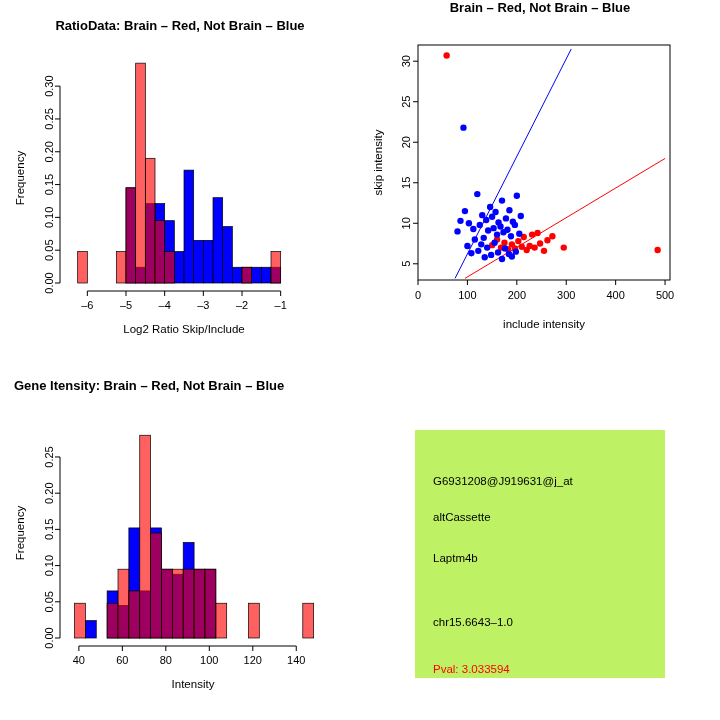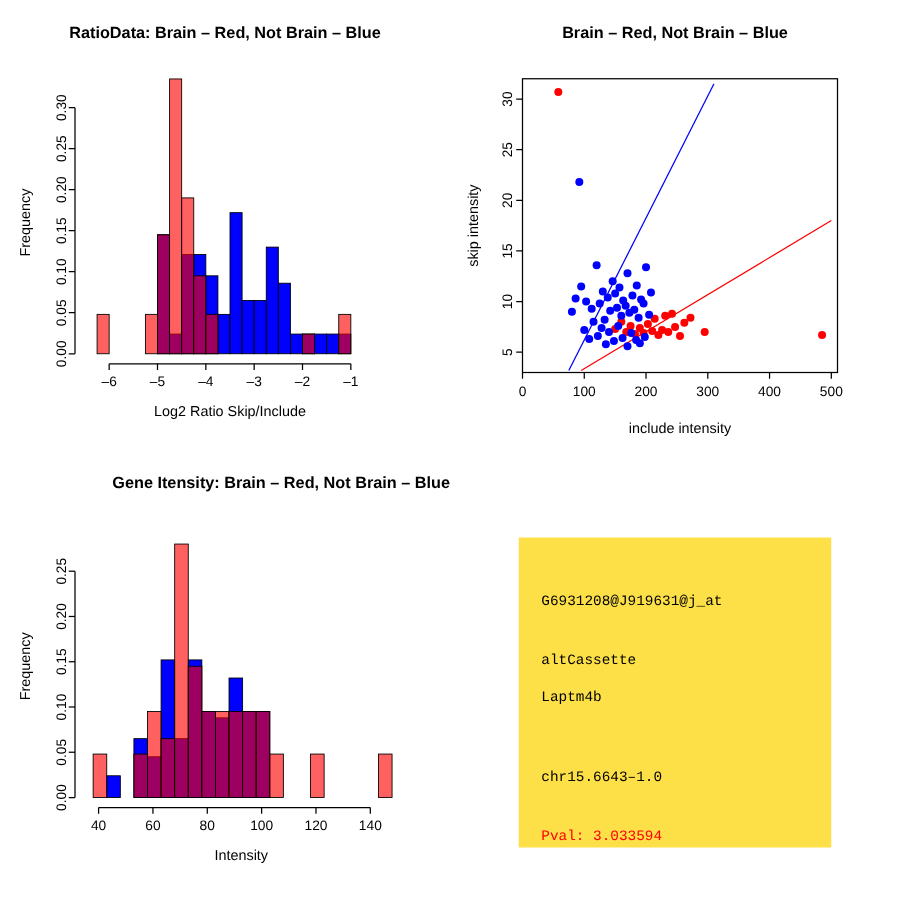--- a/index.html
+++ b/index.html
@@ -25,23 +25,22 @@
     white-space: nowrap;
   }
   svg { display: block; }
   text {
     font-family: "Liberation Sans", sans-serif;
     fill: #000000;
   }
   .tick-label { font-size: 11px; }
   .axis-title { font-size: 11.5px; }
   .info-box {
-    background: #fde047;
+    background: #bef264;
     position: absolute;
-    font-family: Liberation Mono, monospace;
   }
   .info-line {
     font-size: 11.5px;
     color: #000000;
     position: absolute;
     white-space: nowrap;
   }
   .info-line.pval { color: #ff0000; }
 </style>
 </head>
@@ -106,21 +105,21 @@
         <text x="242" y="276" class="tick-label" text-anchor="middle">–2</text>
         <line x1="280.66666666666663" y1="258" x2="280.66666666666663" y2="263" stroke="#000" stroke-width="1"></line>
         <text x="280.66666666666663" y="276" class="tick-label" text-anchor="middle">–1</text>
       </g>
       <text x="184" y="300" class="axis-title" text-anchor="middle">Log2 Ratio Skip/Include</text>
       <text x="24" y="145" class="axis-title" text-anchor="middle" transform="rotate(-90 24 145)">Frequency</text>
     </svg>
 </div>
 
 <div class="panel" style="left:360px; top:0; width:360px; height:360px;">
-  <div class="panel-title" style="margin-top:18px;">Brain – Red, Not Brain – Blue</div>
+  <div class="panel-title" style="">Brain – Red, Not Brain – Blue</div>
   <svg id="svg-scatter" width="360" height="330">
       <rect x="58" y="30" width="252" height="235" fill="none" stroke="#000" stroke-width="1"></rect>
       <defs>
         <clipPath id="svg-scatter-clip">
           <rect x="58" y="30" width="252" height="235"></rect>
         </clipPath>
       </defs>
       <g clip-path="url(#svg-scatter-clip)">
         <line x1="95.05882352941177" y1="263.37931034482756" x2="211.17647058823528" y2="34.051724137931046" stroke="#0000ff" stroke-width="1"></line>
         <line x1="104.94117647058823" y1="263.37931034482756" x2="305.05882352941177" y2="143.44827586206895" stroke="#ff0000" stroke-width="1"></line>
@@ -217,21 +216,21 @@
         <text x="47" y="86.7241379310345" class="tick-label" text-anchor="middle" dominant-baseline="middle" transform="rotate(-90 47 86.7241379310345)">25</text>
         <line x1="58" y1="46.20689655172416" x2="53" y2="46.20689655172416" stroke="#000" stroke-width="1"></line>
         <text x="47" y="46.20689655172416" class="tick-label" text-anchor="middle" dominant-baseline="middle" transform="rotate(-90 47 46.20689655172416)">30</text>
       </g>
       <text x="184" y="313" class="axis-title" text-anchor="middle">include intensity</text>
       <text x="22" y="147.5" class="axis-title" text-anchor="middle" transform="rotate(-90 22 147.5)">skip intensity</text>
     </svg>
 </div>
 
 <div class="panel" style="left:0; top:368px; width:360px; height:352px;">
-  <div class="panel-title" style="margin-top:10px; text-align:right; padding-left:14px;">Gene Itensity: Brain – Red, Not Brain – Blue</div>
+  <div class="panel-title" style="margin-top:10px; text-align:left; padding-left:14px;">Gene Itensity: Brain – Red, Not Brain – Blue</div>
   <svg id="svg-hist-intensity" width="360" height="325">
       <g>
         <rect x="85.3913043478261" y="227.6206896551724" width="10.869565217391298" height="17.379310344827587" fill="#0000ff" fill-opacity="1" stroke="#000000" stroke-width="0.7"></rect>
         <rect x="107.13043478260869" y="197.9310344827586" width="10.869565217391312" height="47.068965517241395" fill="#0000ff" fill-opacity="1" stroke="#000000" stroke-width="0.7"></rect>
         <rect x="118" y="212.41379310344828" width="10.869565217391312" height="32.586206896551715" fill="#0000ff" fill-opacity="1" stroke="#000000" stroke-width="0.7"></rect>
         <rect x="128.8695652173913" y="134.9310344827586" width="10.869565217391312" height="110.0689655172414" fill="#0000ff" fill-opacity="1" stroke="#000000" stroke-width="0.7"></rect>
         <rect x="139.73913043478262" y="197.9310344827586" width="10.869565217391283" height="47.068965517241395" fill="#0000ff" fill-opacity="1" stroke="#000000" stroke-width="0.7"></rect>
         <rect x="150.6086956521739" y="134.9310344827586" width="10.869565217391312" height="110.0689655172414" fill="#0000ff" fill-opacity="1" stroke="#000000" stroke-width="0.7"></rect>
         <rect x="161.47826086956522" y="176.20689655172413" width="10.869565217391283" height="68.79310344827587" fill="#0000ff" fill-opacity="1" stroke="#000000" stroke-width="0.7"></rect>
         <rect x="172.3478260869565" y="181.27586206896552" width="10.869565217391312" height="63.72413793103448" fill="#0000ff" fill-opacity="1" stroke="#000000" stroke-width="0.7"></rect>
@@ -282,18 +281,18 @@
         <text x="296.2608695652174" y="271" class="tick-label" text-anchor="middle">140</text>
       </g>
       <text x="193" y="295" class="axis-title" text-anchor="middle">Intensity</text>
       <text x="24" y="140" class="axis-title" text-anchor="middle" transform="rotate(-90 24 140)">Frequency</text>
     </svg>
 </div>
 
 <div class="panel" style="left:360px; top:368px; width:360px; height:352px;">
   <div class="info-box" style="left:55px; top:62px; width:250px; height:248px;">
     <div class="info-line" style="left:18px; top:45px;">G6931208@J919631@j_at</div>
-    <div class="info-line" style="left:18px; top:92px;">altCassette</div>
+    <div class="info-line" style="left:18px; top:81px;">altCassette</div>
     <div class="info-line" style="left:18px; top:122px;">Laptm4b</div>
     <div class="info-line" style="left:18px; top:186px;">chr15.6643–1.0</div>
     <div class="info-line pval" style="left:18px; top:233px;">Pval: 3.033594</div>
   </div>
 </div>
 
 </body></html>

